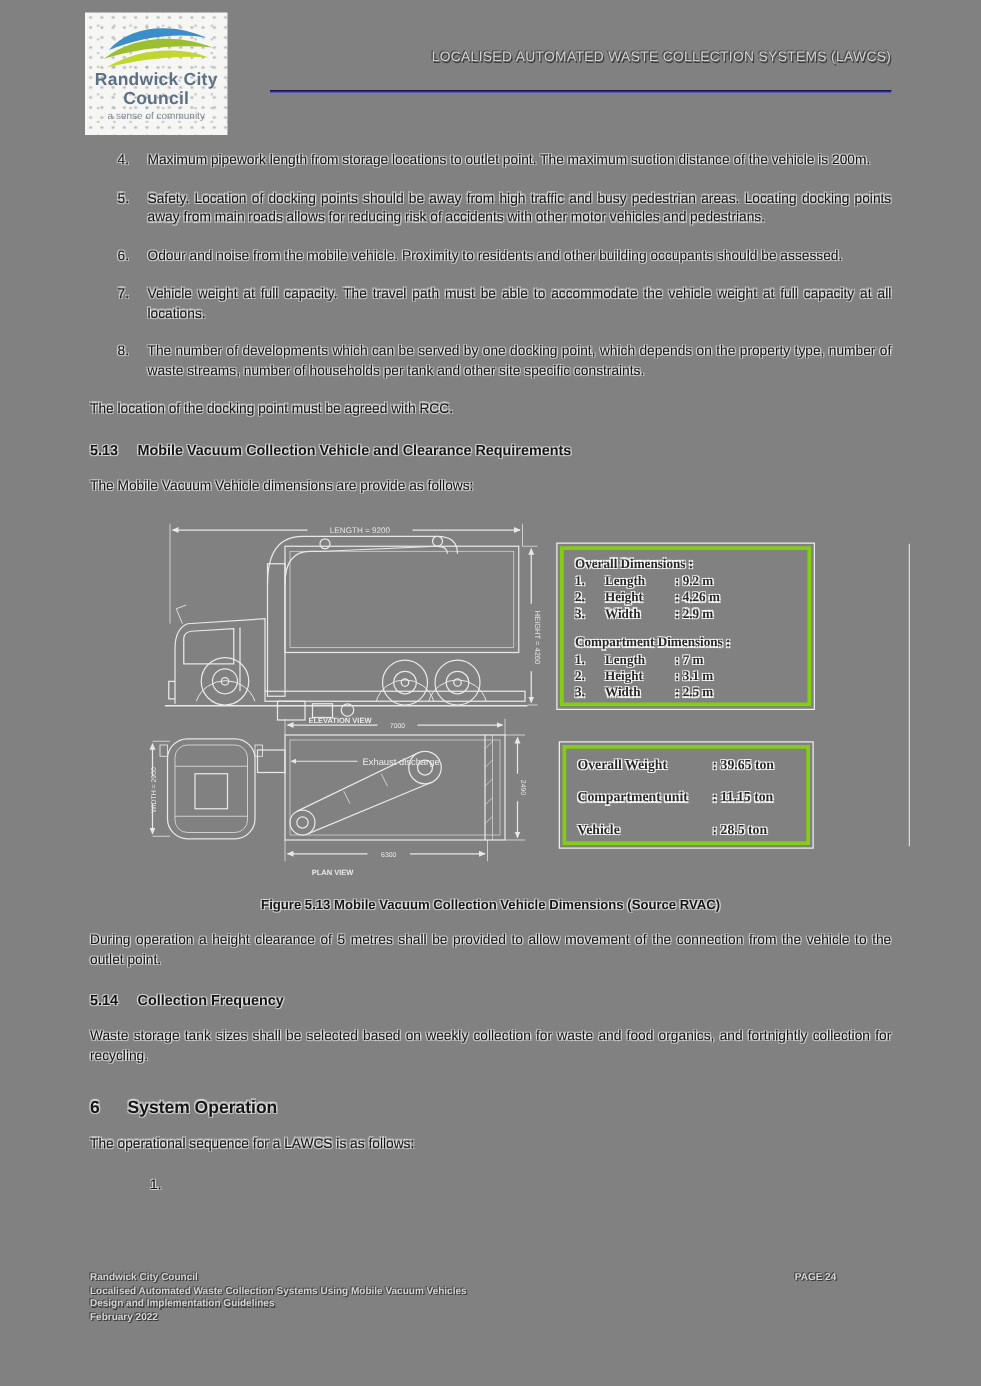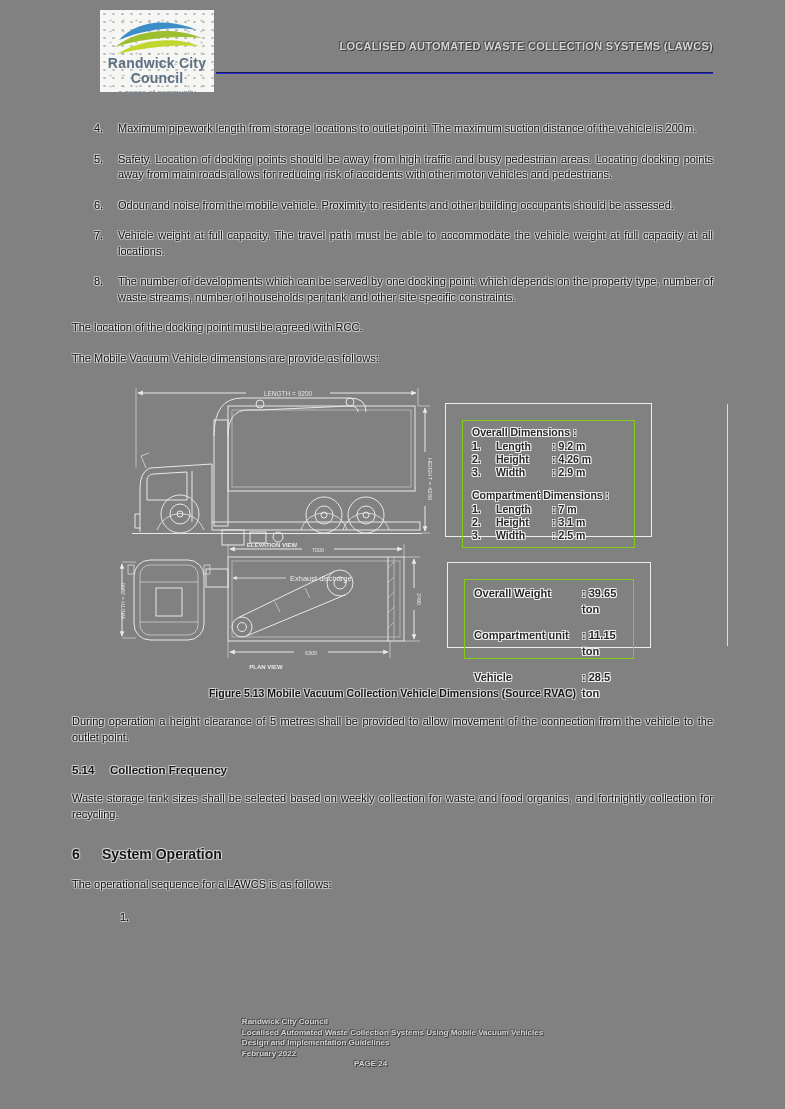--- a/index.html
+++ b/index.html
@@ -16,35 +16,34 @@
     text-shadow: 1px 1px 0 rgba(255,255,255,.5), -1px -1px 0 rgba(255,255,255,.5),
                  1px -1px 0 rgba(255,255,255,.45), -1px 1px 0 rgba(255,255,255,.45);
   }
   .light-txt {
     color:#d6d6d6;
     text-shadow: 1px 1px 0 #3c3c3c, -1px -1px 0 #4a4a4a, 0 0 1px #303030;
   }
   
   .header { position:absolute; top:0; left:0; right:0; height:118px; }
   .logo {
-    position:absolute; left:68px; top:10px; width:114px; height:82px;
+    position:absolute; left:68px; top:10px; width:114px; height:98px;
     background-color:#f6f6f4;
     background-image: radial-gradient(rgba(129,129,129,.5) 1px, transparent 1.5px),
                       radial-gradient(rgba(129,129,129,.35) 1px, transparent 1.5px);
     background-size: 9px 8px, 13px 11px;
     background-position: 0 0, 4px 5px;
     text-align:center;
-    margin-left:32px;
   }
   .logo-waves { display:block; margin:4px auto 0; }
   .logo-name { font-size:14px; font-weight:bold; color:#5d7183; line-height:15px; letter-spacing:.2px; }
   .logo-tag { font-size:8px; color:#7e8a93; margin-top:2px; }
   .doc-title {
     position:absolute; right:72px; top:40px;
-    font-size:11px; font-weight:bold; letter-spacing:.3px;
+    font-size:11px; font-weight:normal; letter-spacing:.3px;
   }
   .header-rule {
     position:absolute; left:216px; right:72px; top:72px; height:2px;
     background:#2e2ed8; border-top:1px solid #17174f;
   }
   
   .main { position:absolute; top:118px; left:72px; right:72px; }
   .req-list { list-style:none; margin-top:3px; }
   .req-list li {
     display:grid; grid-template-columns:24px 1fr;
@@ -56,41 +55,41 @@
   h3.section .sec-num { width:38px; flex:0 0 38px; }
   h1.chapter { display:flex; font-size:14px; font-weight:bold; margin-top:24px; }
   h1.chapter .sec-num { width:30px; flex:0 0 30px; }
   
   .figure { position:relative; height:306px; margin:10px 0 0 28px; width:640px; }
   .fig-right-line { position:absolute; left:627px; top:28px; width:1px; height:242px; background:#dcdcdc; }
   .tbl {
     position:absolute; border:1px solid #ededed;
     background:transparent;
   }
-  .tbl-inner { border:1px solid #84cc16; margin:16px; height:calc(100% - 4px); padding:5px 9px; }
+  .tbl-inner { border:3px solid #84cc16; margin:2px; height:calc(100% - 4px); padding:5px 9px;font-family:Liberation Serif, serif; }
   .tbl, .tbl-inner { color:#262626; font-weight:bold; font-size:10.5px;
     text-shadow:-1px -1px 0 rgba(255,255,255,.85), 1px -1px 0 rgba(255,255,255,.85),
                 -1px 1px 0 rgba(255,255,255,.85), 1px 1px 0 rgba(255,255,255,.85); }
   .dim-box { left:345px; top:27px; width:207px; height:134px; }
   .dim-title { line-height:13px; margin-bottom:1px; }
   .dim-row { display:grid; grid-template-columns:24px 56px 1fr; line-height:13.2px; }
   .dim-gap { height:9px; }
   .wt-box { left:347px; top:186px; width:204px; height:86px; }
   .wt-row { display:grid; grid-template-columns:108px 1fr; font-size:11px; margin-bottom:10px; line-height:16px; }
   .fig-caption {
     text-align:center; font-weight:bold; font-size:10.5px;
     margin-top:5px;
   }
   .seq-list { list-style:none; margin-top:17px; }
   .seq-list li { display:grid; grid-template-columns:26px 1fr; padding-left:48px; line-height:15.5px; }
   
   .footer {
     position:absolute; left:72px; right:72px; top:1017px;
-    display:flex; justify-content:space-between; align-items:center;
-    font-size:8px; font-weight:bold; line-height:10.5px;flex-direction:column;
+    display:flex; justify-content:space-between; align-items:flex-start;
+    font-size:8px; font-weight:bold; line-height:10.5px;
   }
   .page-num { margin-right:44px; }
   svg text { font-family:"Liberation Sans", sans-serif; }
 </style>
 </head>
 <body>
 
 <div class="header">
   <div class="logo">
     <svg class="logo-waves" width="100" height="42" viewBox="0 0 100 42">
@@ -126,20 +125,24 @@
       <span class="li-text">Vehicle weight at full capacity. The travel path must be able to accommodate the vehicle weight at full capacity at all locations.</span>
     </li>
     <li>
       <span>8.</span>
       <span class="li-text">The number of developments which can be served by one docking point, which depends on the property type, number of waste streams, number of households per tank and other site specific constraints.</span>
     </li>
   </ol>
 
   <p class="para halo">The location of the docking point must be agreed with RCC.</p>
 
+  <h3 class="section halo">
+    <span class="sec-num">5.13</span>
+    <span>Mobile Vacuum Collection Vehicle and Clearance Requirements</span>
+  </h3>
 
   <p class="para halo">The Mobile Vacuum Vehicle dimensions are provide as follows:</p>
 
   <div class="figure">
     <svg width="640" height="306" viewBox="0 0 640 306">
       <defs>
         <marker id="arw" viewBox="0 0 10 10" refX="8" refY="5" markerWidth="6" markerHeight="6" orient="auto-start-reverse">
           <path d="M0,1 L9,5 L0,9 Z" fill="#e8e8e8"></path>
         </marker>
       </defs>

